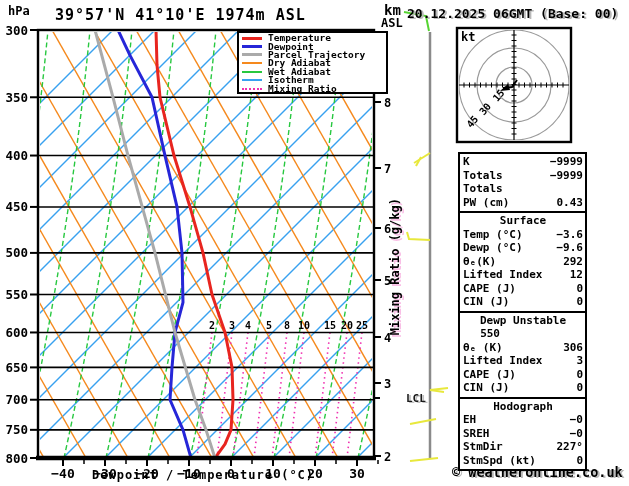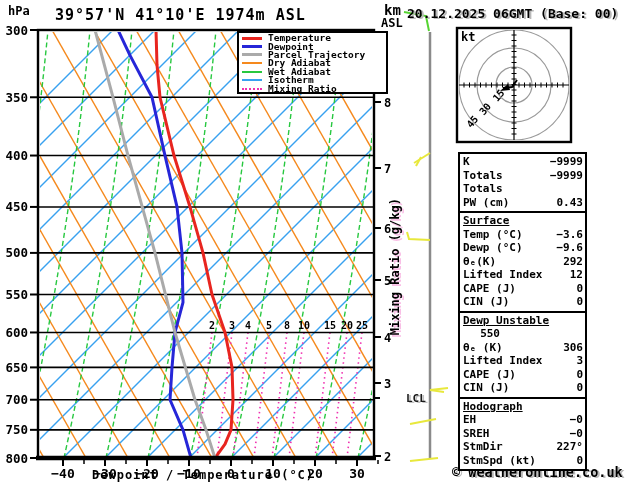--- a/index.html
+++ b/index.html
@@ -19,21 +19,21 @@
              transform-origin:0 0;text-shadow:-2px 2px 0 #f9bfe6;}
   .t-kt{left:461px;top:30px;font-size:12px;}
   #legend{position:absolute;left:237px;top:31px;width:151px;height:63px;background:#fff;
           border:2px solid #000;box-sizing:border-box;padding:1px 0 0 3px;}
   .lg-row{display:flex;align-items:center;height:8.4px;}
   .lg-swatch{width:20px;margin-right:6px;flex:0 0 20px;}
   .lg-label{font-size:9.5px;line-height:8px;}
   #indices{position:absolute;left:458px;top:152px;width:129px;font-size:11px;}
   .tbl-sec{border:2px solid #000;box-sizing:border-box;margin-top:-2px;padding:1px 2px 2px 3px;background:#fff;}
   .tbl-sec:first-child{margin-top:0;}
-  .tbl-head{text-align:left;line-height:13.5px;text-decoration:underline;}
+  .tbl-head{text-align:center;line-height:13.5px;}
   .tbl-row{display:flex;line-height:13.5px;}
   .tbl-label{flex:1 1 auto;}
   .tbl-value{flex:0 0 37px;text-align:right;}
   svg text{font-family:"DejaVu Sans Mono",monospace;font-weight:bold;fill:#000;}
 </style>
 </head>
 <body>
 
 <div id="stage">
 

